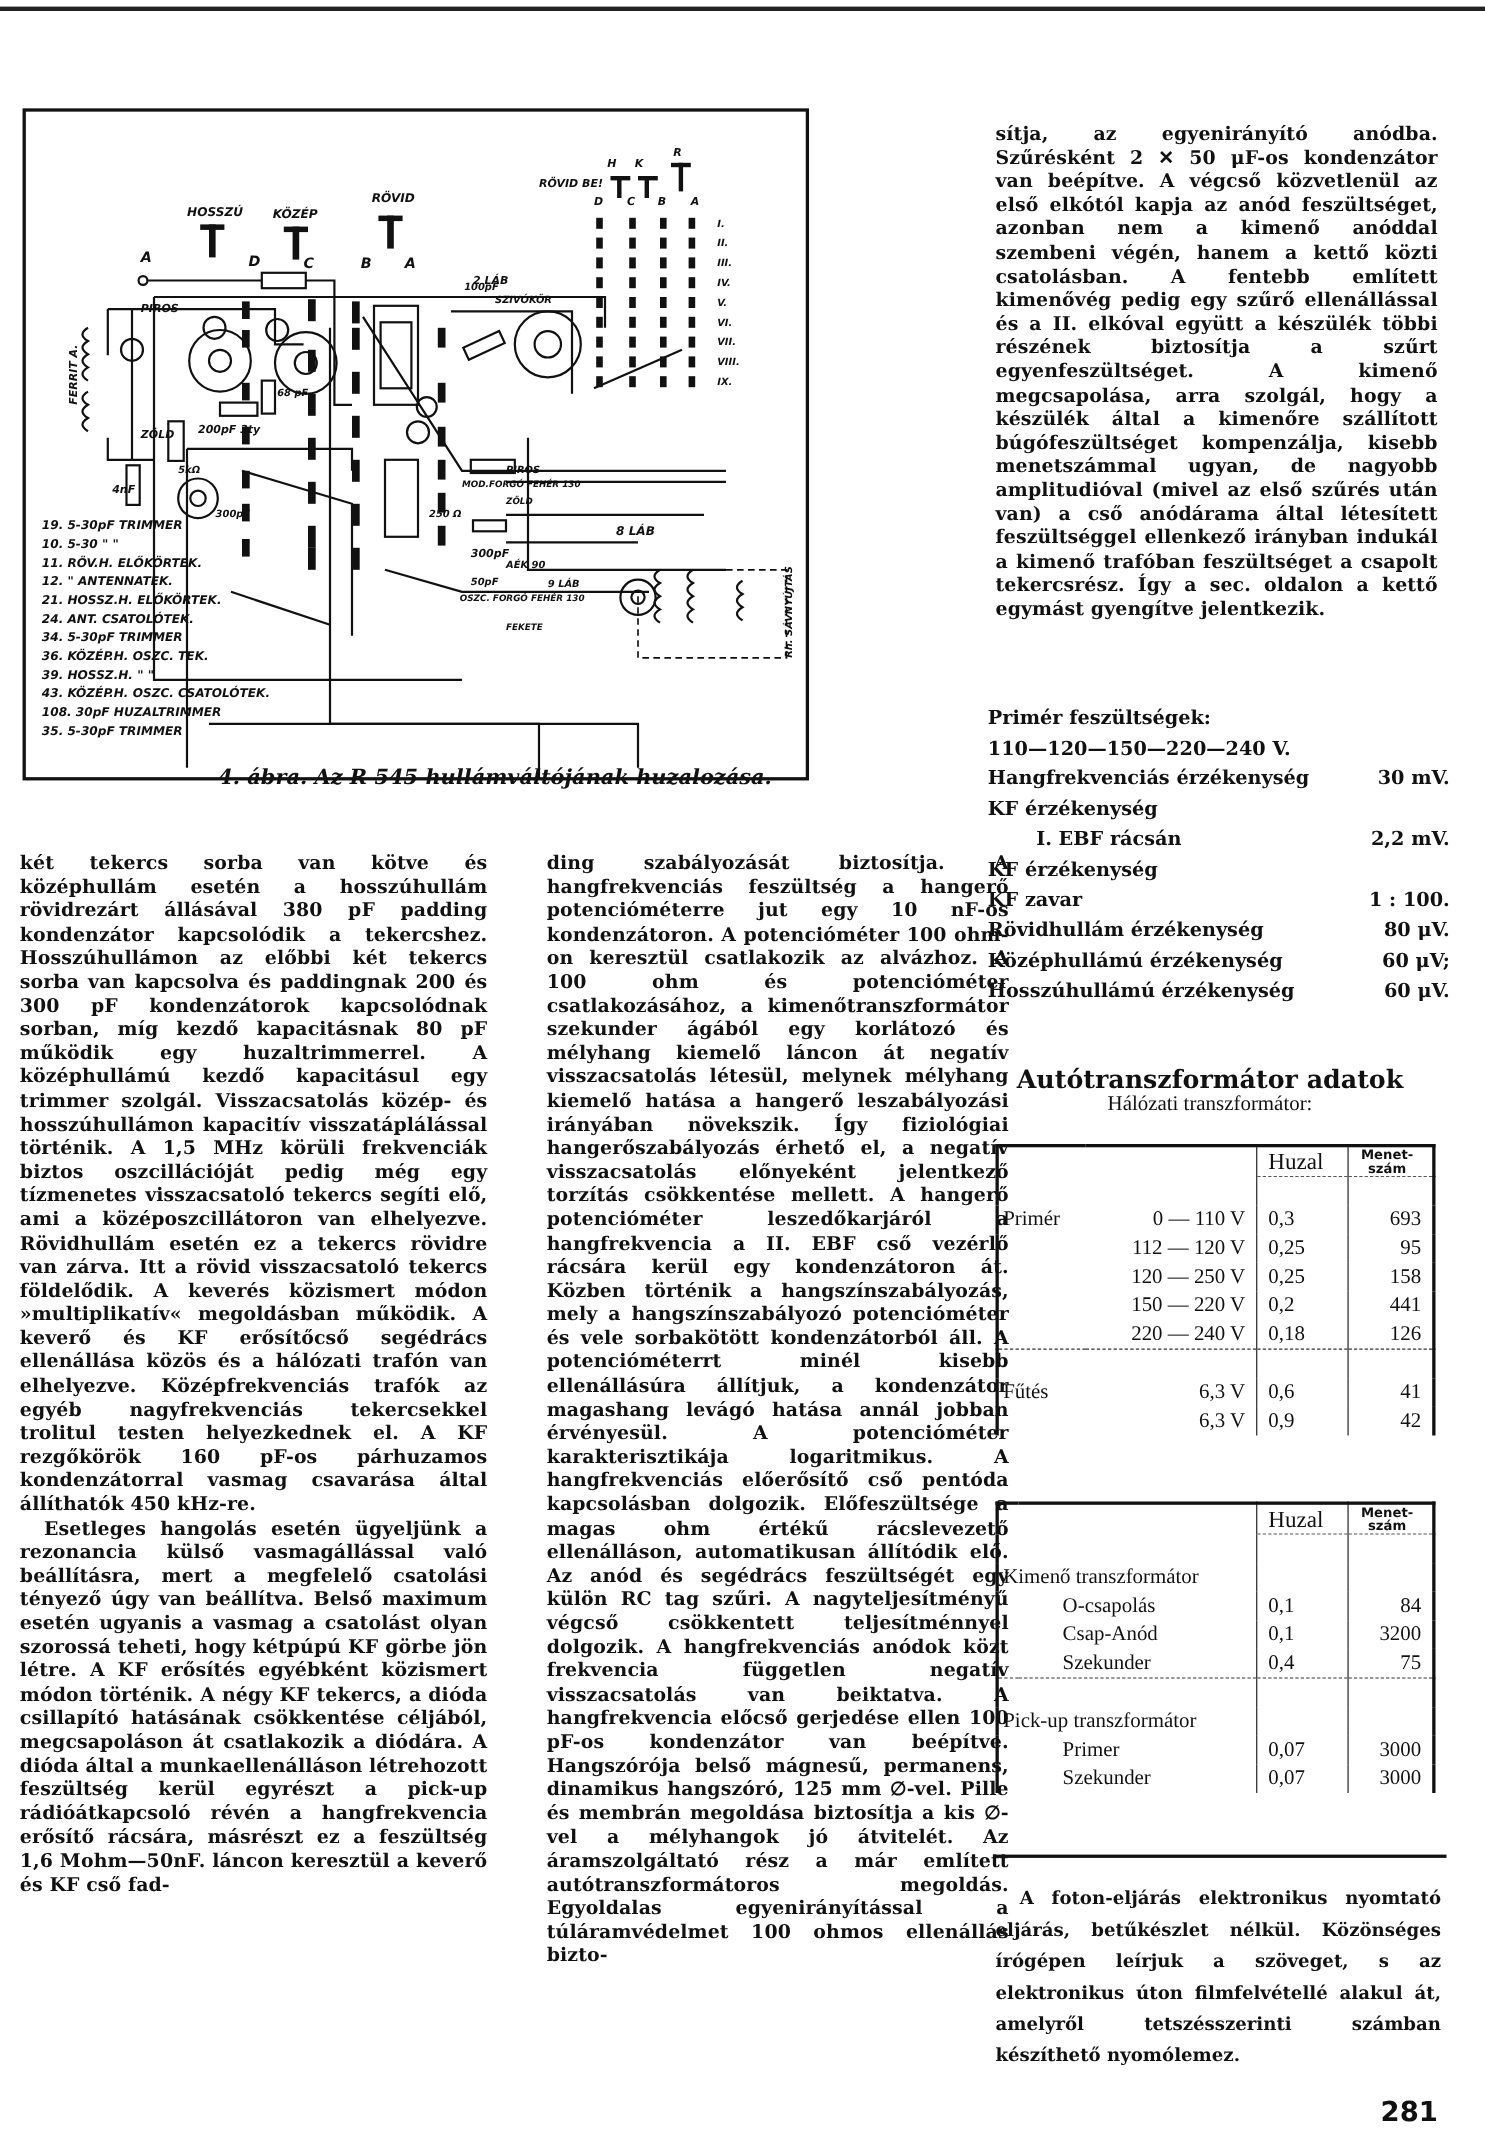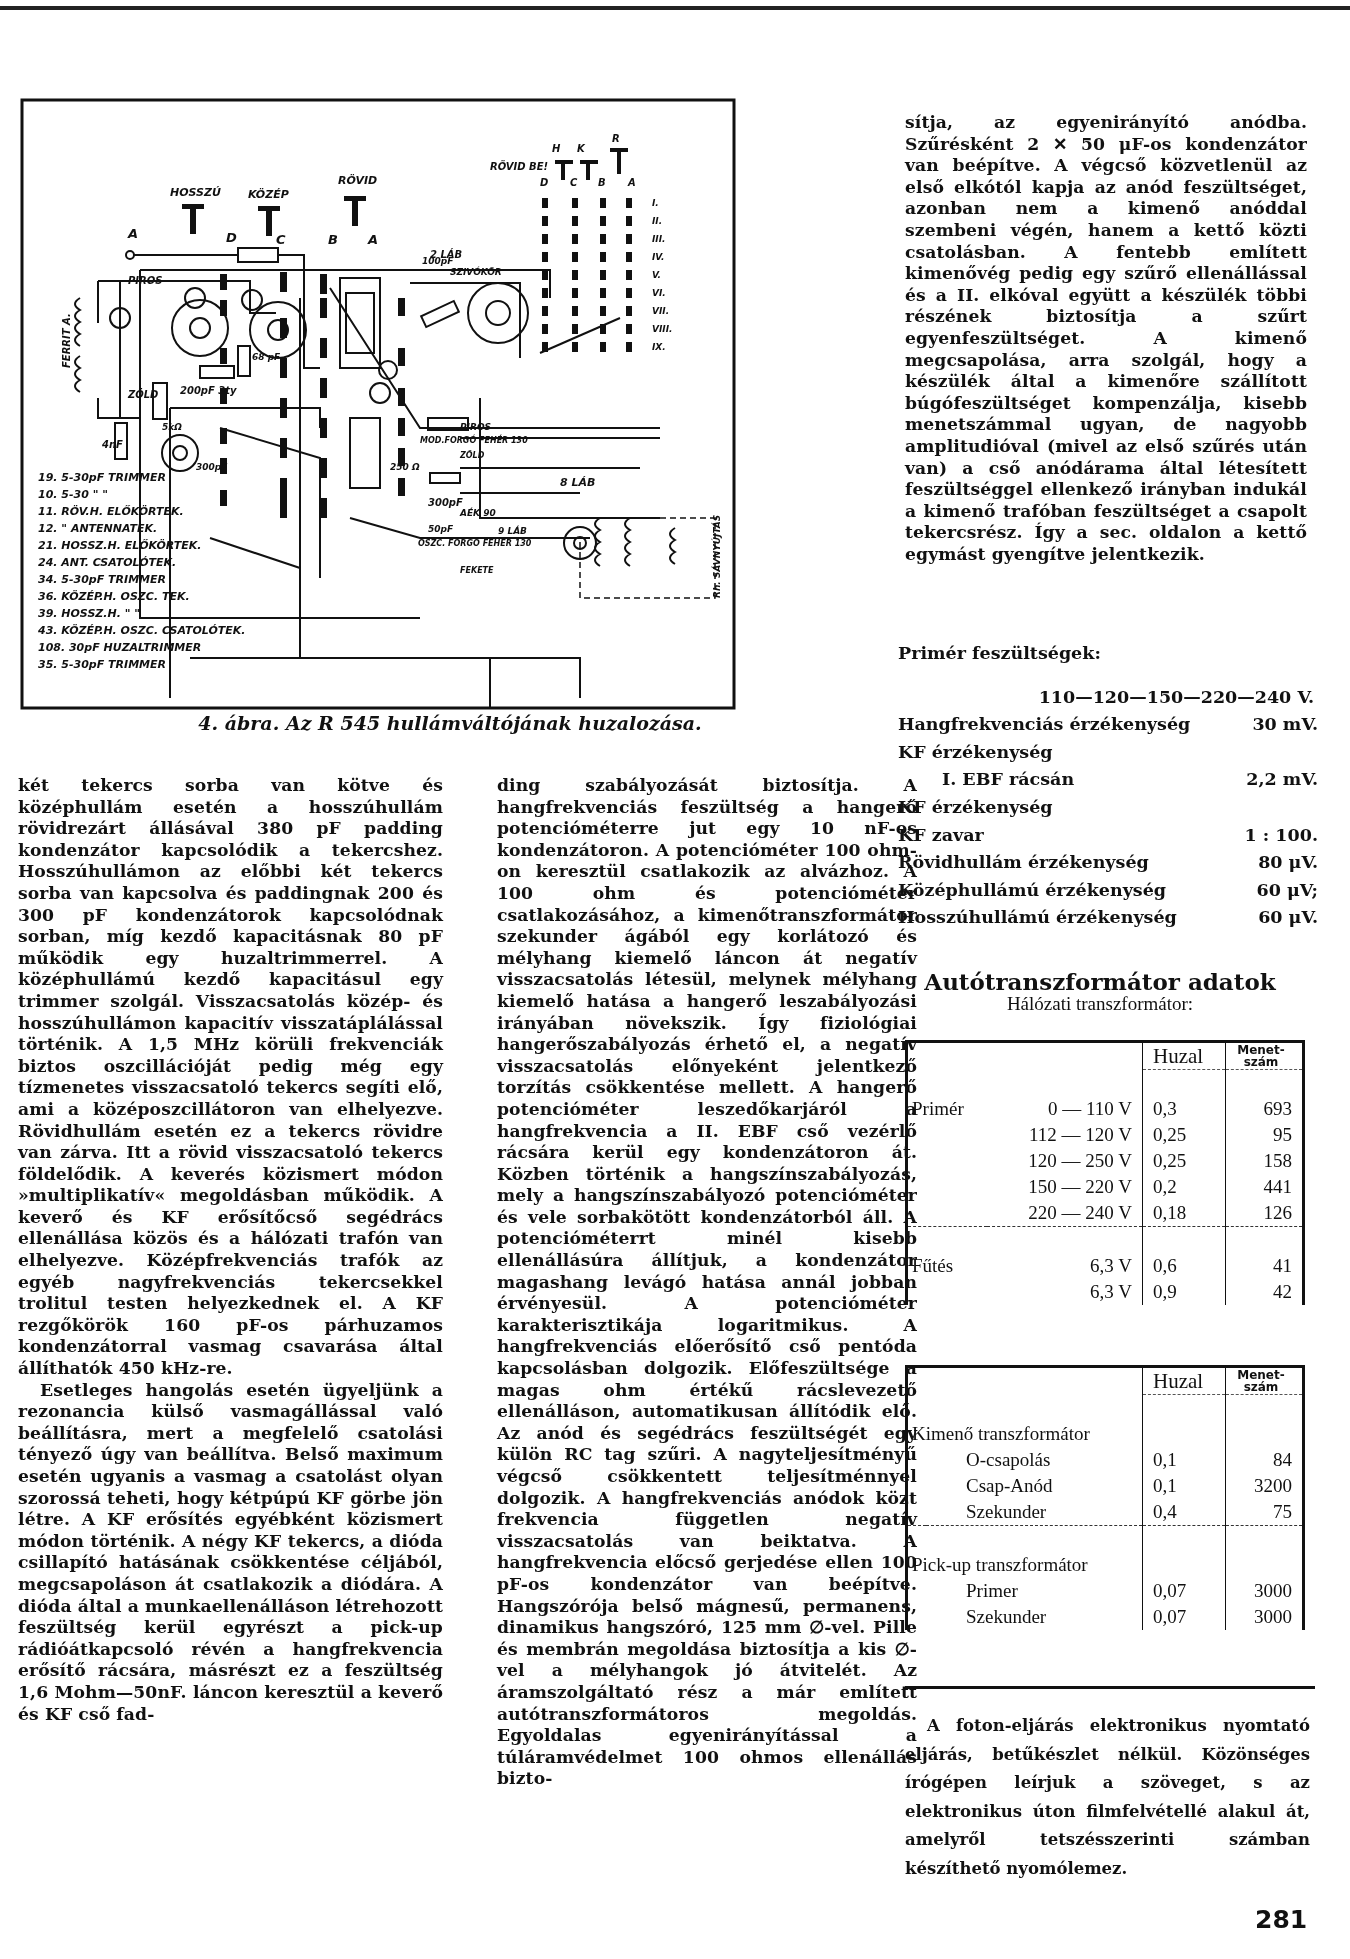--- a/index.html
+++ b/index.html
@@ -1,34 +1,34 @@
 <!DOCTYPE html>
 <html><head>
 <meta charset="utf-8">
 <style>
   html, body { margin:0; padding:0; background:#fff; }
   body { width:1350px; height:1959px; position:relative; overflow:hidden; color:#111;
          font-family:"DejaVu Serif", serif; }
   .topline { position:absolute; left:0; top:6px; width:1350px; height:4px; background:#222; }
   
   #diagram { position:absolute; left:20px; top:98px; width:716px; height:612px; }
-  .caption { position:absolute; left:150px; top:712px; width:600px; text-align:center;
+  .caption { position:absolute; left:150px; top:696px; width:600px; text-align:center;
              font-family:"DejaVu Serif", serif; font-style:italic; font-weight:bold; font-size:19px; }
   .col { position:absolute; font-family:"DejaVu Serif", serif; font-size:17.2px; line-height:21.6px;
          text-align:justify; font-weight:bold; letter-spacing:0.1px; }
   .col p { margin:0; }
   .col p.indent { text-indent:22px; }
   #col-left { left:18px; top:775px; width:425px; }
   #col-mid { left:457px; top:775px; width:420px;margin-left:40px; }
   #col-right { left:905px; top:112px; width:402px; }
   #specs { position:absolute; left:898px; top:640px; width:420px; font-family:"DejaVu Serif", serif;
            font-size:17.5px; font-weight:bold; line-height:27.6px; }
   .spec-row { display:flex; justify-content:space-between; white-space:nowrap; }
   .spec-row.sub { padding-left:44px; }
-  .spec-center { text-align:right; padding-right:4px;margin-top:16px; }
+  .spec-center { padding-right:4px; }
   .auto-title { position:absolute; left:900px; top:968px; width:400px; text-align:center;
                 font-family:"DejaVu Serif", serif; font-weight:bold; font-size:23px; }
   .auto-sub { position:absolute; left:900px; top:993px; width:400px; text-align:center;
               font-family:"Liberation Serif", serif; font-size:19px; }
   table.tbl { position:absolute; border-collapse:collapse; font-family:"Liberation Serif", serif; font-size:19px; }
   table.tbl td { padding:0 4px; height:26px; white-space:nowrap; }
   #tbl1 { left:905px; top:1040px; width:400px; border-top:3px solid #111; border-left:3px solid #111; border-right:3px solid #111; }
   #tbl2 { left:905px; top:1365px; width:400px; border-top:3px solid #111; border-left:3px solid #111; border-right:3px solid #111; }
   .c-huzal { border-left:1.5px solid #111; width:68px; text-align:left; padding-left:10px !important; }
   .c-men { border-left:1.5px solid #111; width:62px; text-align:right; padding-right:10px !important; }

